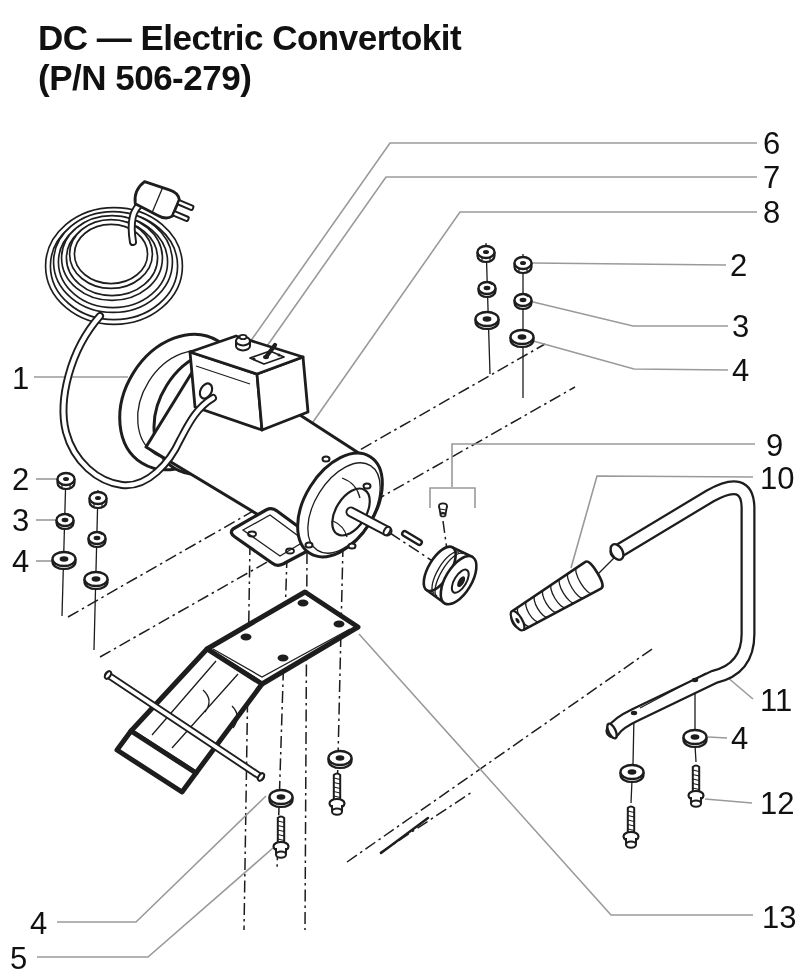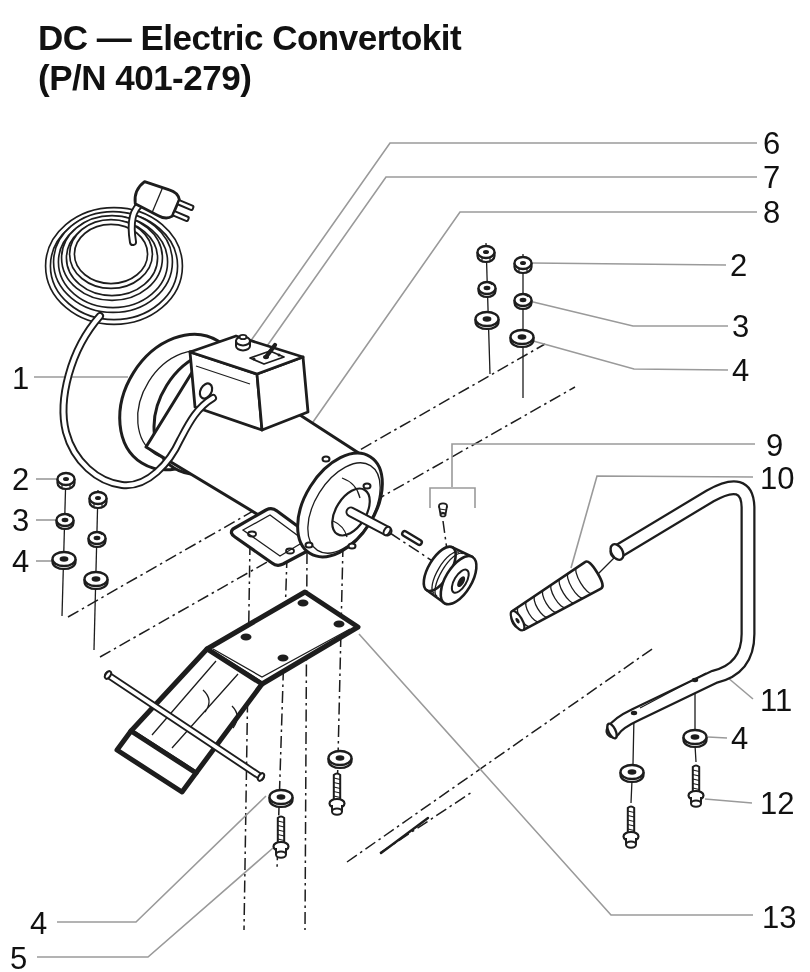--- a/index.html
+++ b/index.html
@@ -16,21 +16,21 @@
   .phan{stroke:#1d1d1d;stroke-width:1.5;fill:none;stroke-dasharray:12 4 2.5 4;}
   .thin{stroke:#1d1d1d;stroke-width:1.3;fill:none;}
   .heavy{stroke:#1d1d1d;stroke-width:5;fill:#fff;stroke-linejoin:round;}
 </style>
 </head>
 <body>
 
 <div class="page">
   <h1 class="title">
     <span>DC — Electric Convertokit</span>
-    <span>(P/N 401-279)</span>
+    <span>(P/N 506-279)</span>
   </h1>
 
   <svg width="810" height="972" viewBox="0 0 810 972">
     <defs>
       <g id="sym-nut">
         <path d="M-8.5,0 v4 a8.5,6 0 0 0 17,0 v-4" fill="#fff" stroke="#1d1d1d" stroke-width="2.2"></path>
         <ellipse cx="0" cy="0" rx="8.5" ry="6" fill="#fff" stroke="#1d1d1d" stroke-width="2.3"></ellipse>
         <path d="M-4,5.6 v2.6 M4,5.6 v2.6" stroke="#1d1d1d" stroke-width="1.2" fill="none"></path>
         <ellipse cx="0" cy="0" rx="3" ry="2" fill="#1d1d1d"></ellipse>
       </g>

